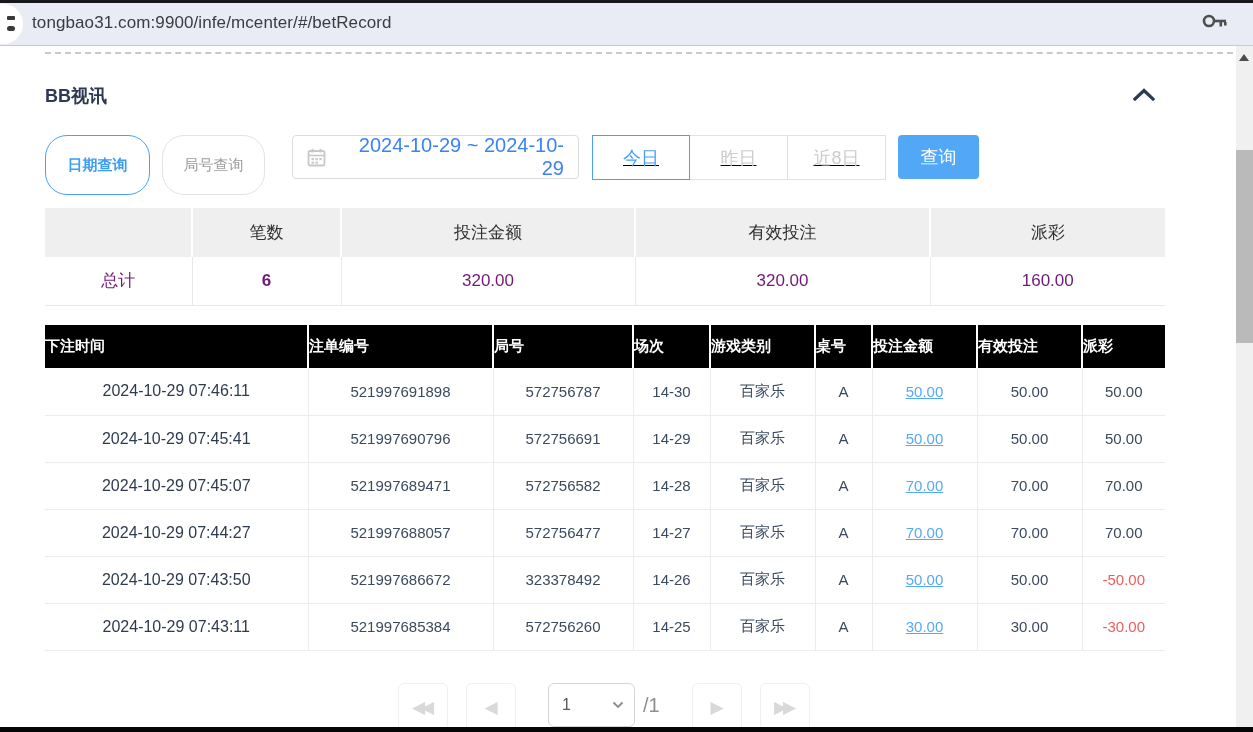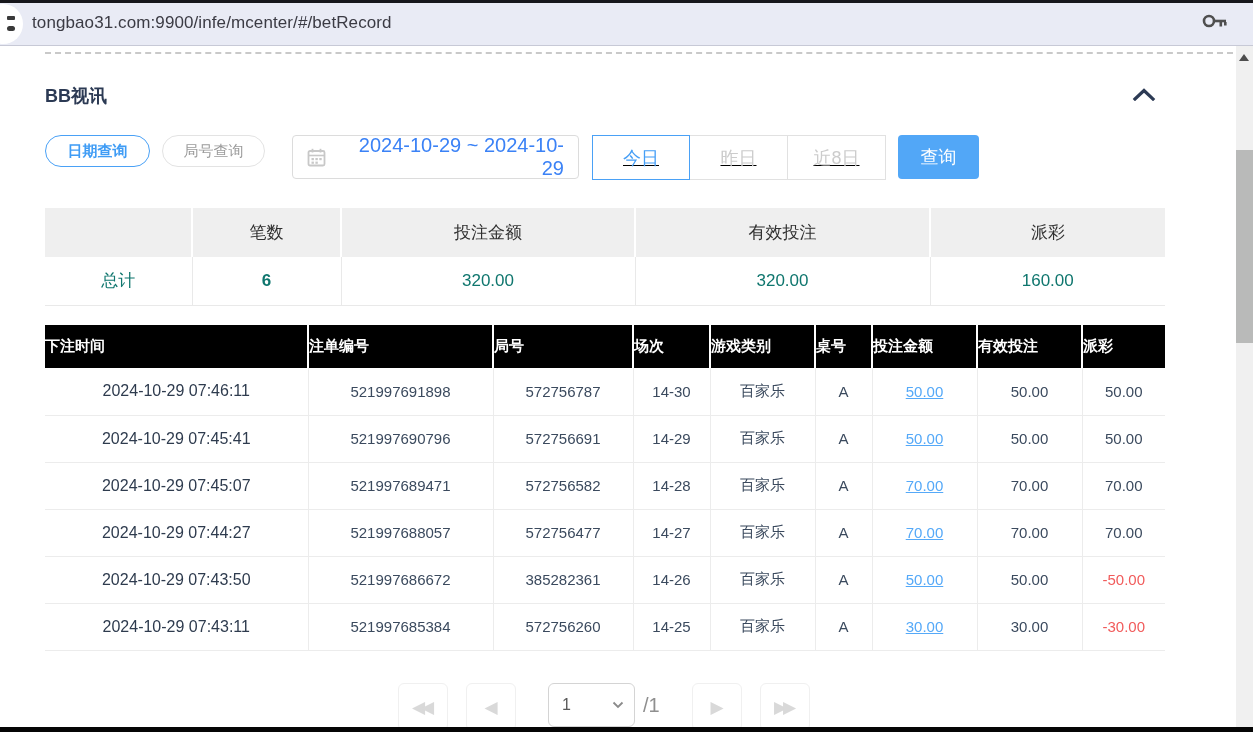--- a/index.html
+++ b/index.html
@@ -39,21 +39,21 @@
   
   .bottom-strip { position:absolute; left:0; bottom:0; width:1253px; height:5px; background:#050505; z-index:7; }
 
   
   .panel-title { position:absolute; top:84px; left:45px; font-size:18px; font-weight:bold; color:#2c3a54; }
   .collapse-icon { position:absolute; top:87px; left:1132px; cursor:pointer; }
 
   
   .filter-row { position:absolute; top:135px; left:45px; width:1120px; height:45px; }
   .pill-btn {
-    position:absolute; top:0; height:32px; background:#fff;
+    position:absolute; top:0; height:60px; background:#fff;
     border-radius:22px; font-size:15px; cursor:pointer;
     display:flex; align-items:center; justify-content:center;
   }
   .pill-active { left:0; width:105px; border:1px solid #4aa1f6; color:#3f9cf5; font-weight:bold; }
   .pill-plain  { left:117px; width:103px; border:1px solid #e3e3e3; color:#9a9a9a; }
   .date-box {
     position:absolute; left:247px; top:0; width:287px; height:44px;
     border:1px solid #dcdcdc; border-radius:4px; background:#fff;
     display:flex; align-items:center; padding:0 14px; cursor:pointer;
   }
@@ -74,21 +74,21 @@
   }
 
   
   .summary-table { position:absolute; top:208px; left:45px; width:1120px; border-collapse:collapse; table-layout:fixed; }
   .summary-table th {
     height:49px; background:#efefef; font-weight:normal; font-size:17px; color:#2f2f2f;
     text-align:center; border-left:2px solid #ffffff;
   }
   .summary-table th:first-child { border-left:none; }
   .summary-table td {
-    height:48px; background:#ffffff; font-size:17px; color:#0f766e; text-align:center;
+    height:48px; background:#ffffff; font-size:17px; color:#701a75; text-align:center;
     border-left:1px solid #e9e9e9; border-bottom:1px solid #e9e9e9;
   }
   .summary-table td:first-child { border-left:none; }
   .summary-table td.sum-count { font-weight:bold; }
 
   
   .bet-table { position:absolute; top:325px; left:45px; width:1120px; border-collapse:collapse; table-layout:fixed; }
   .bet-table th {
     height:43px; background:#000000; color:#ffffff; font-size:15px; font-weight:bold;
     text-align:left; border-left:2px solid #ffffff;
@@ -274,21 +274,21 @@
     <td>14-27</td>
     <td>百家乐</td>
     <td>A</td>
     <td><a class="bet-link">70.00</a></td>
     <td>70.00</td>
     <td class="c-payout">70.00</td>
   </tr>
       <tr class="bet-row">
     <td class="c-time">2024-10-29 07:43:50</td>
     <td>521997686672</td>
-    <td>385282361</td>
+    <td>323378492</td>
     <td>14-26</td>
     <td>百家乐</td>
     <td>A</td>
     <td><a class="bet-link">50.00</a></td>
     <td>50.00</td>
     <td class="c-payout neg">-50.00</td>
   </tr>
       <tr class="bet-row">
     <td class="c-time">2024-10-29 07:43:11</td>
     <td>521997685384</td>

